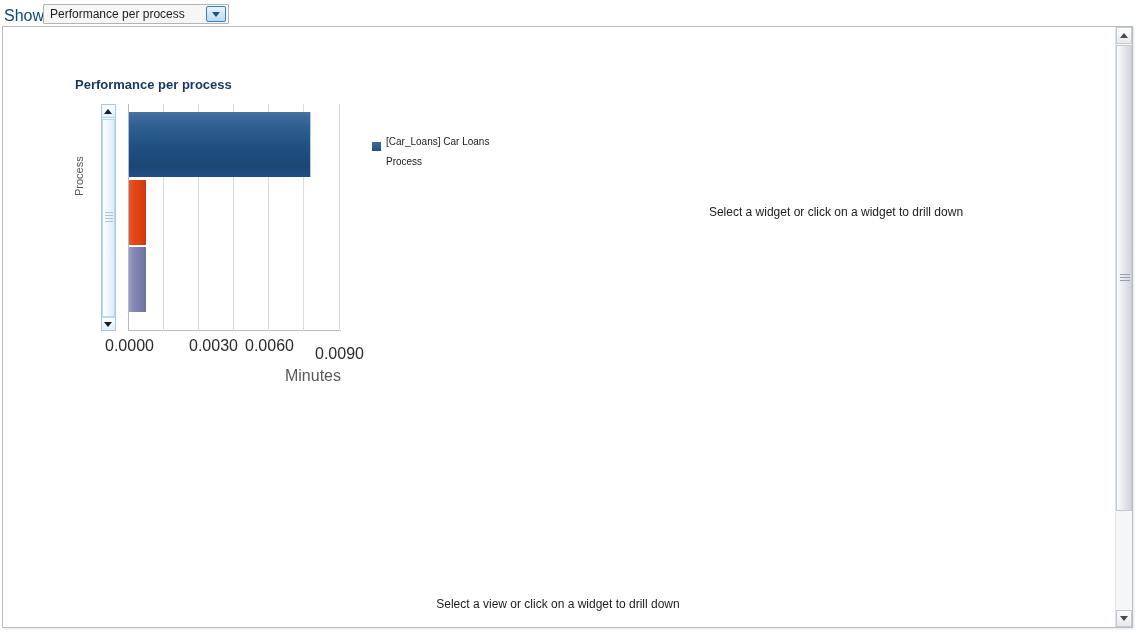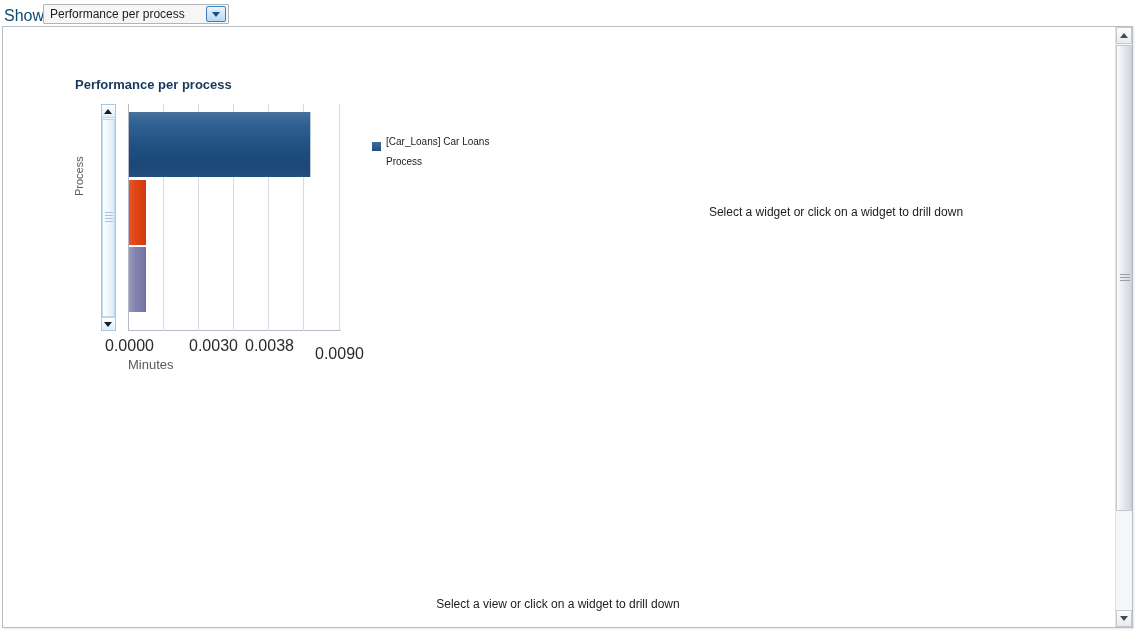--- a/index.html
+++ b/index.html
@@ -208,23 +208,23 @@
   }
 
   
   .xtick {
     position: absolute;
     font-size: 16px; color: #2a2a2a;
     text-align: center;
     white-space: nowrap;
   }
   #x-axis-title {
-    position: absolute; left: 63px; top: 306px;
-    width: 213px; text-align: left;
-    font-size: 13px; color: #595959;
+    position: absolute; left: 63px; top: 316px;
+    width: 213px; text-align: right;
+    font-size: 16px; color: #595959;
   }
 
   
   #legend {
     position: absolute; left: 305px; top: 64px;
     width: 135px;
   }
   .legend-item {
     position: relative;
     margin-bottom: 8px;
@@ -321,21 +321,21 @@
         <div class="gridline" style="left:174px"></div>
         <div class="gridline" style="left:210px"></div>
 
         <div class="bar" id="bar-0" style="width:182px"></div>
         <div class="bar" id="bar-1" style="width:17px"></div>
         <div class="bar" id="bar-2" style="width:17px"></div>
       </div>
 
       <div class="xtick" style="left:40px;  top:286px; width:48px;">0.0000</div>
       <div class="xtick" style="left:124px; top:286px; width:48px;">0.0030</div>
-      <div class="xtick" style="left:180px; top:286px; width:48px;">0.0038</div>
+      <div class="xtick" style="left:180px; top:286px; width:48px;">0.0060</div>
       <div class="xtick" style="left:250px; top:286px; width:48px;margin-top:8px;">0.0090</div>
 
       <div id="x-axis-title">Minutes</div>
 
       <div id="legend">
         <div class="legend-item">
           <span class="legend-swatch" style="background:linear-gradient(to bottom,#3f6c96,#1f4f80);"></span>
           <span>[Car_Loans] Car Loans Process</span>
         </div>
       </div>

